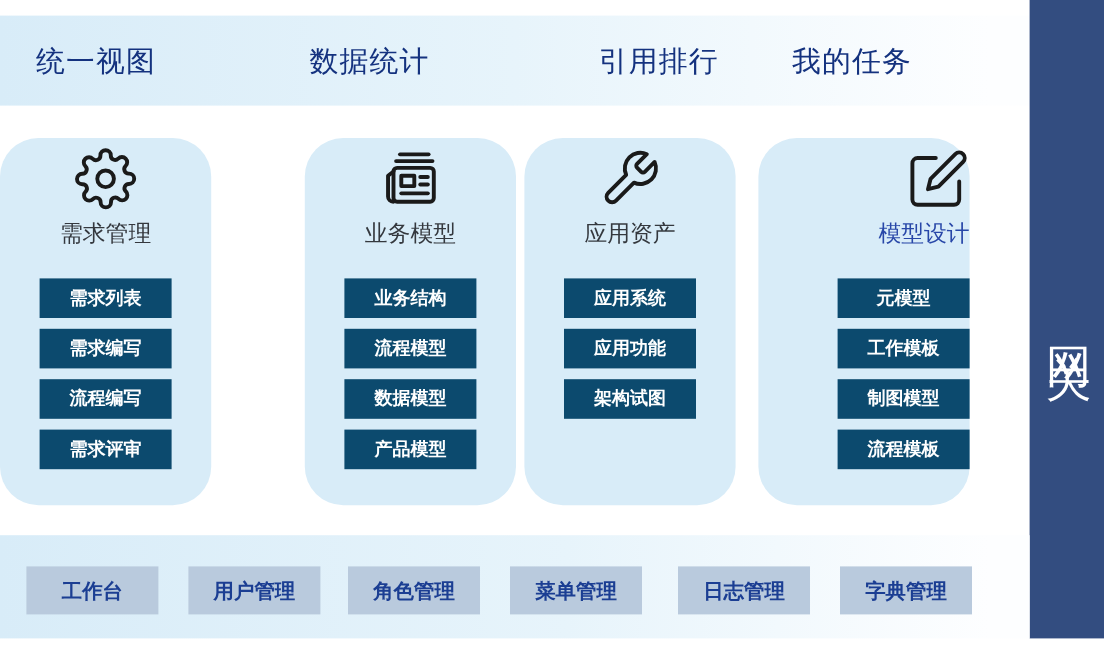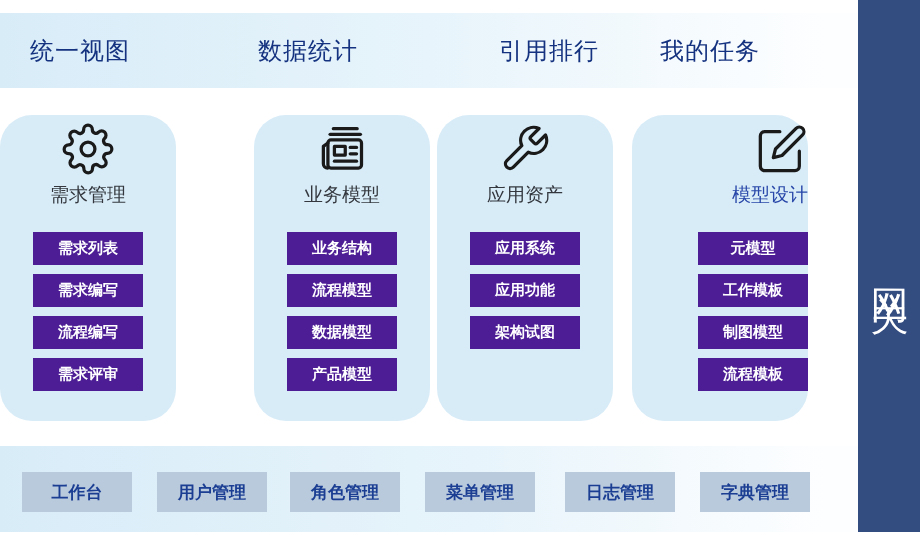--- a/index.html
+++ b/index.html
@@ -35,21 +35,21 @@
   .card:nth-of-type(1) { left: 0; }
   .card:nth-of-type(2) { left: 222px; margin-left: 32px; }
   .card:nth-of-type(3) { left: 437px; }
   .card:nth-of-type(4) { left: 632px; align-items: flex-end; }
   .card .icon { margin-top: 8px; width: 52px; height: 52px; color: #1a1a1a; }
   .card .icon svg { width: 100%; height: 100%; display: block; }
   .card-title { margin-top: 7px; font-size: 19px; font-weight: 500; color: #34383e; }
   .card.highlight .card-title { color: #2847a8; }
   .card-btn {
     width: 110px; height: 33px; margin-top: 9px;
-    background: #4c1d95; border: none; color: #ffffff;
+    background: #0c4a6e; border: none; color: #ffffff;
     font-family: inherit; font-size: 15px; font-weight: 700;
     cursor: pointer;
   }
   .card-btn:first-of-type { margin-top: 24px; }
 
   
   .gateway {
     position: absolute; right: 0; top: 0; width: 62px; height: 532px;
     background: #334d80;
     display: flex; align-items: center; justify-content: center;

